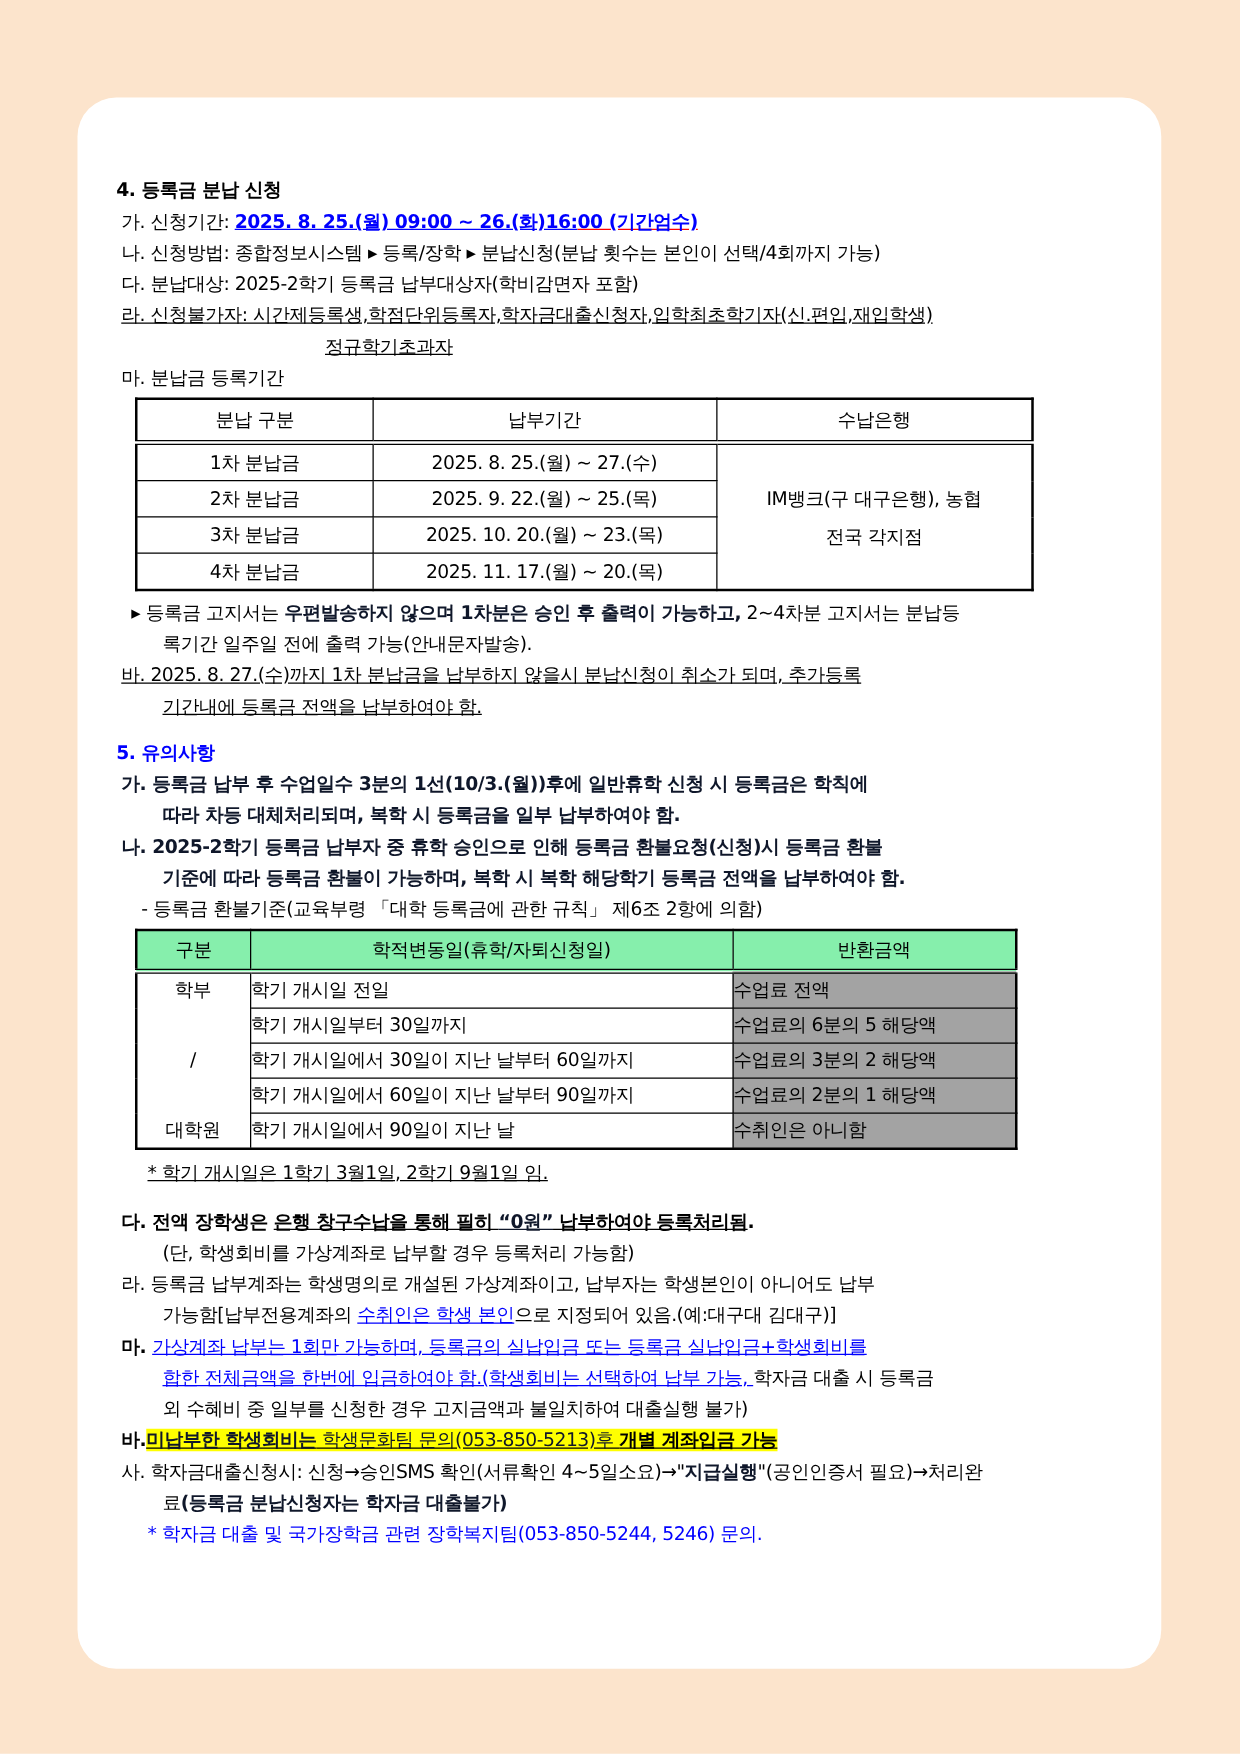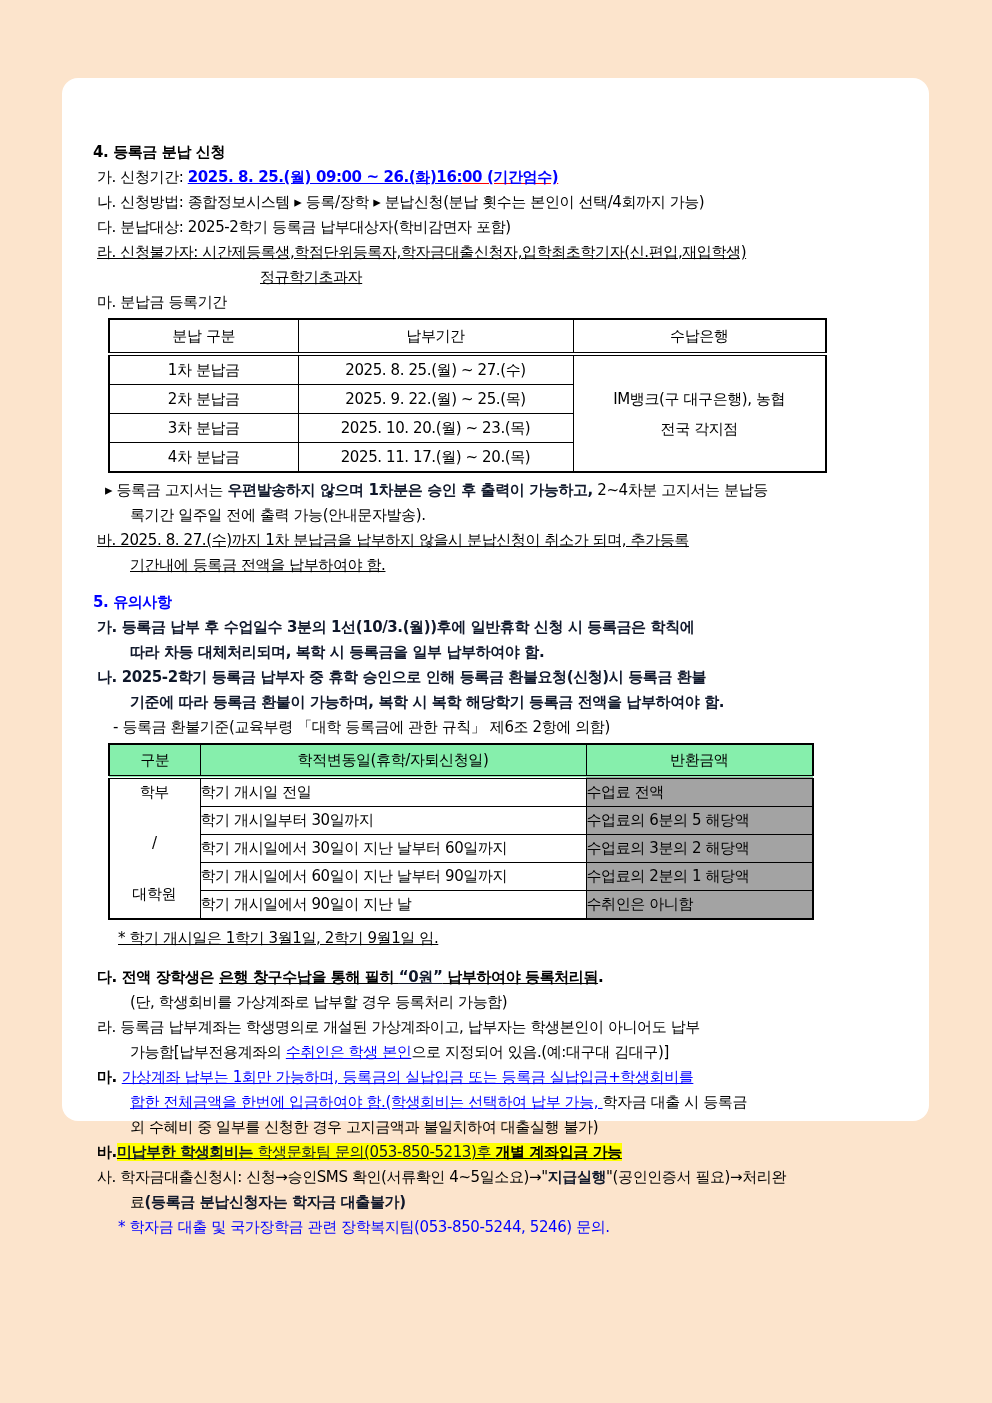--- a/index.html
+++ b/index.html
@@ -6,22 +6,22 @@
   body{
     width:992px;height:1403px;
     background:#fce4cc;
     font-family:"DejaVu Sans","Liberation Sans",sans-serif;
     font-size:15px;line-height:25px;color:#000;
     letter-spacing:-0.4px;
     overflow:hidden;position:relative;
   }
   .card{
     position:absolute;left:62px;top:78px;
-    width:867px;height:1043px;
-    background:#ffffff;border-radius:16px;
+    width:867px;height:1257px;
+    background:#ffffff;border-radius:31px;
   }
   .content{padding:62px 28px 0 31px;}
   .ln{white-space:nowrap;}
   .l1{padding-left:4px;}
   .l2{padding-left:37px;}
   .l3{padding-left:20px;}
   .l4{padding-left:25px;}
   .lx{padding-left:167px;}
   .b{font-weight:bold;}
   .blue{color:#0000ff;}
@@ -40,21 +40,21 @@
   .t1 td{height:26px;text-align:center;}
   .t1 col.c1{width:189px;} .t1 col.c2{width:275px;} .t1 col.c3{width:253px;}
   .t2{width:704px;margin-bottom:6px;}
   .t2 th{height:28px;background:#86efac;}
   .t2 td{height:25px;padding-left:0;}
   .t2 col.c1{width:91px;} .t2 col.c2{width:386px;} .t2 col.c3{width:227px;}
   .t2 td.grp{text-align:center;padding-left:0;}
   .t2 td.gray{background:#a3a3a3;}
   .bank-cell{text-align:center;}
   .bank-cell div{line-height:30px;}
-  .grp-inner{display:flex;flex-direction:column;justify-content:flex-start;gap:26px;height:100%;}
+  .grp-inner{display:flex;flex-direction:column;justify-content:space-between;gap:26px;height:100%;}
 </style>
 </head>
 <body>
 
 <div class="card">
   <div class="content">
 
     <div class="ln b">4. 등록금 분납 신청</div>
 
     <div class="ln l1"><span>가. 신청기간: </span><span class="blue b u">2025. 8. 25.(월) 09:00 ~ 26.(화)16:</span><span class="blue b u u-red">00 (기간엄수)</span></div>

